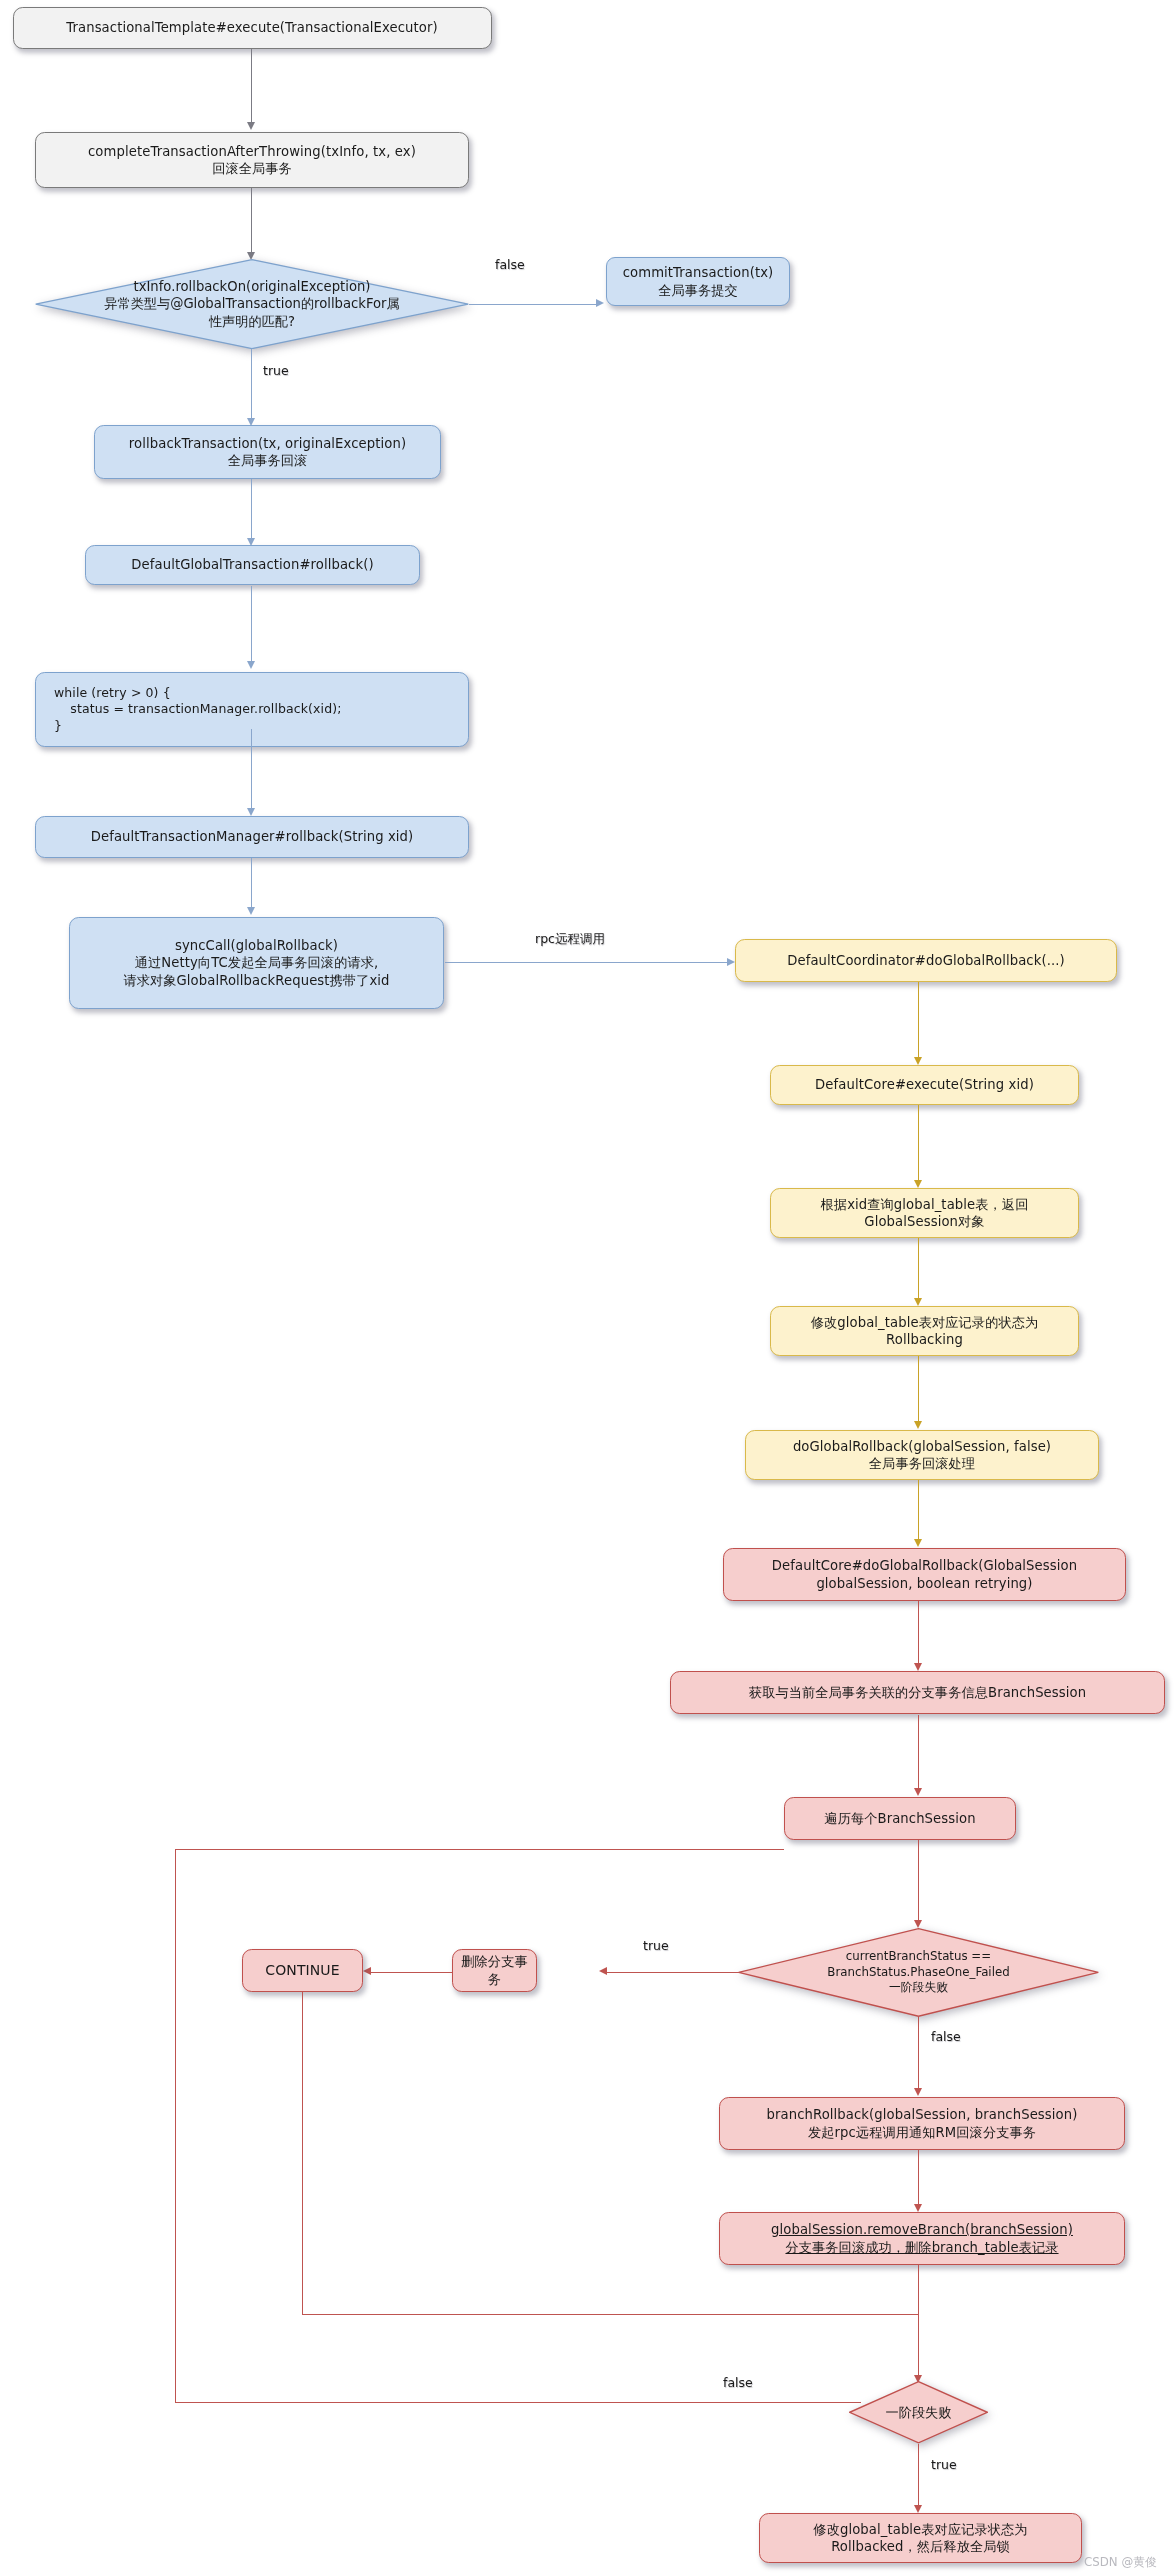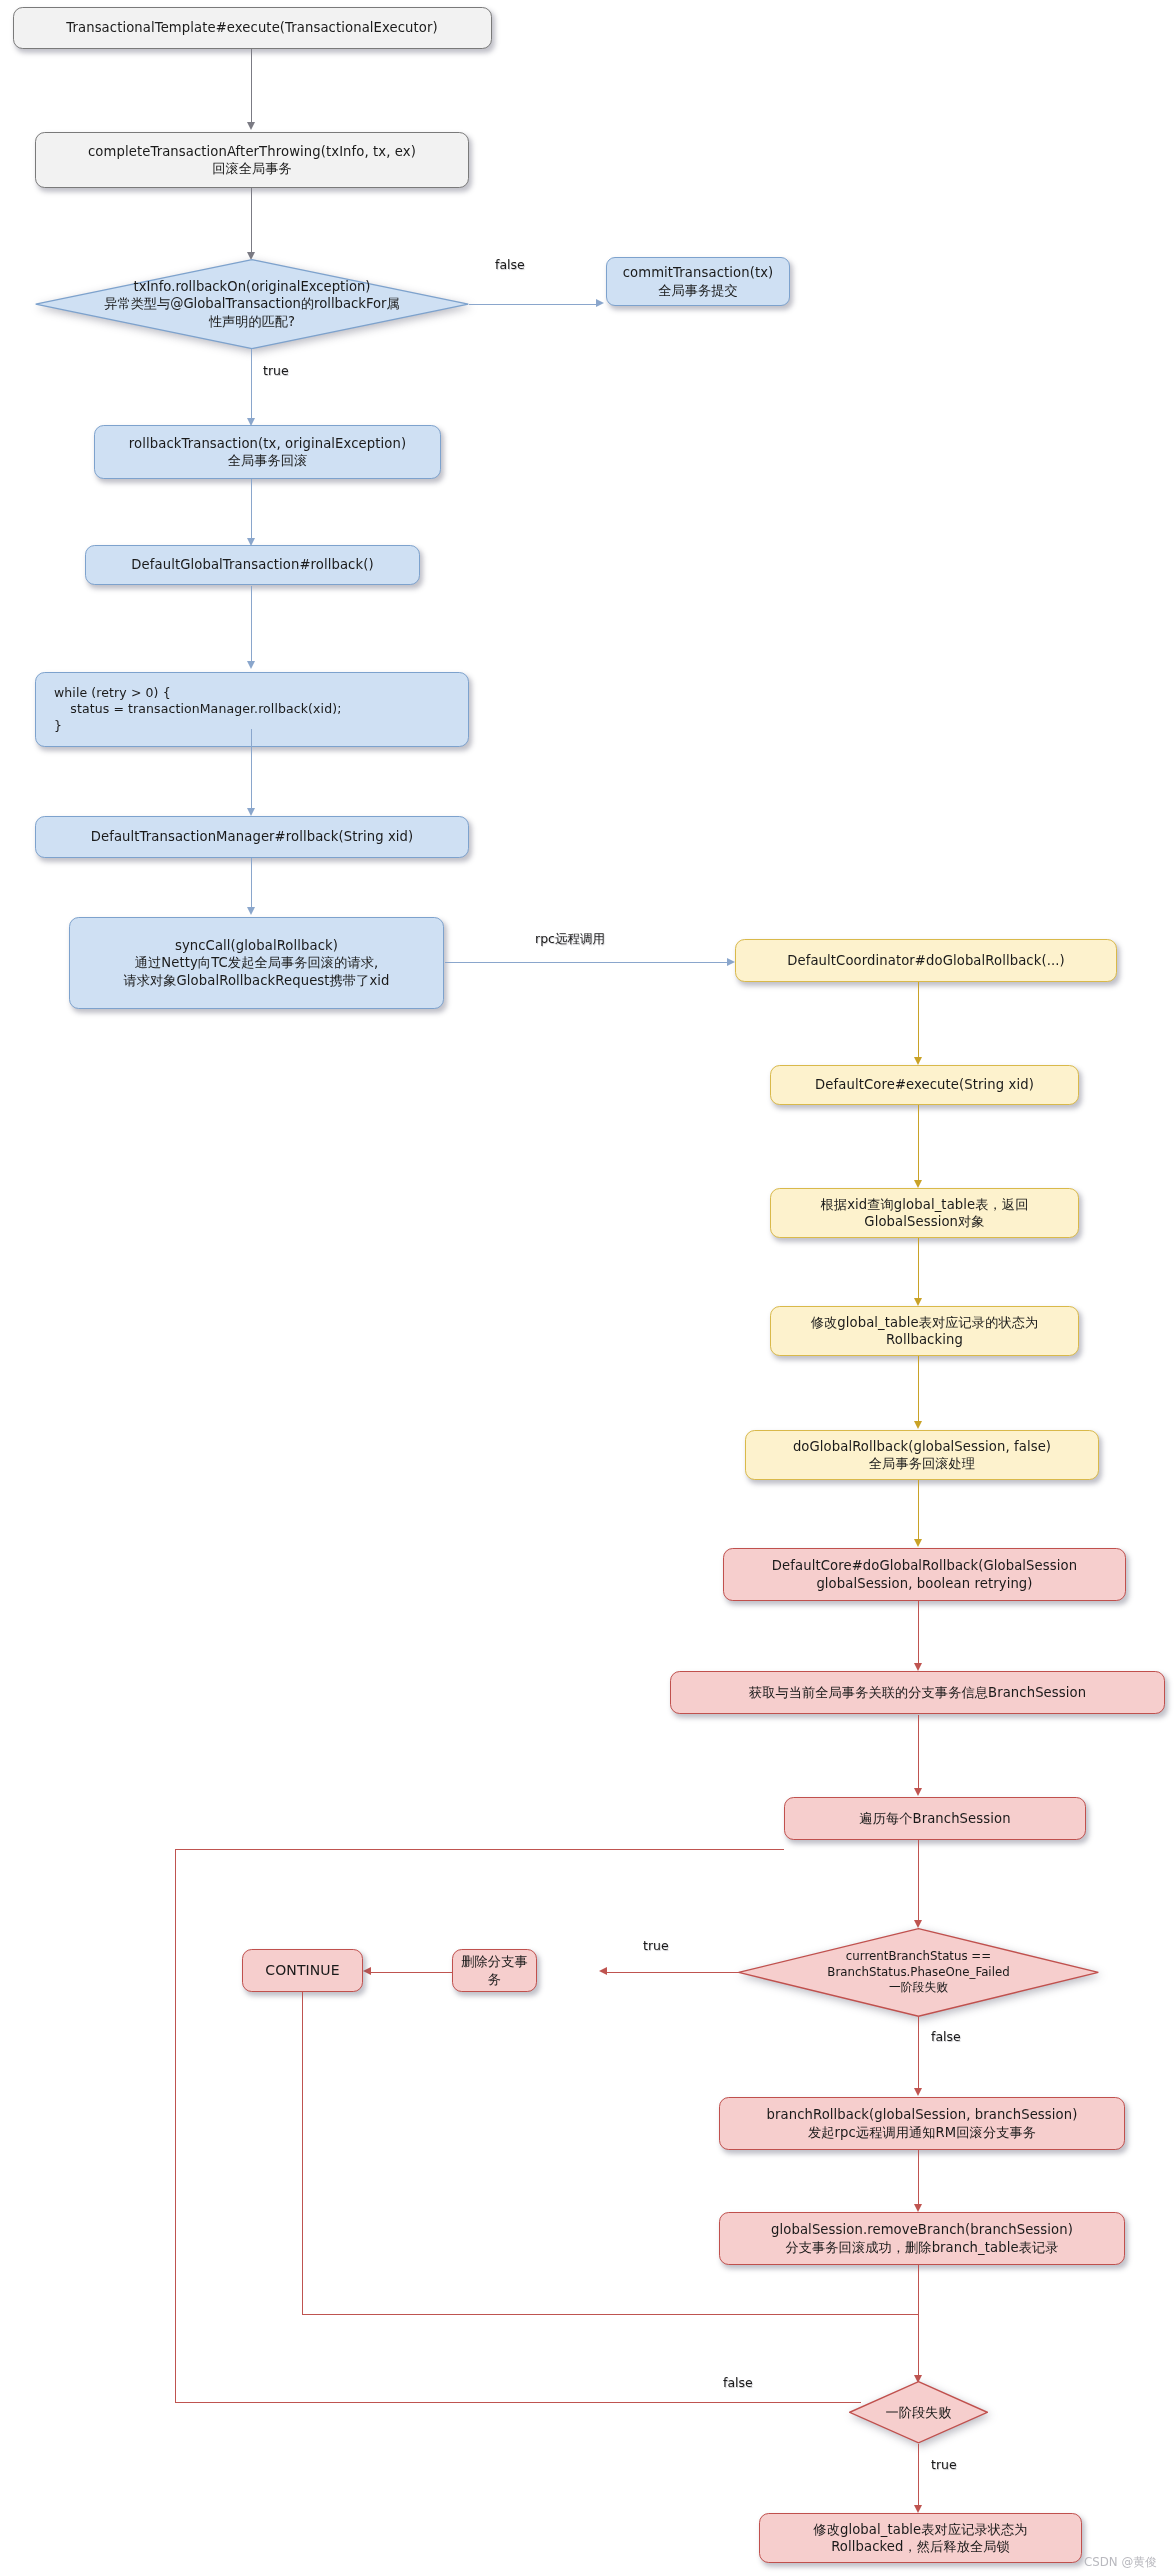--- a/index.html
+++ b/index.html
@@ -255,21 +255,21 @@
   <div class="vline c-pink" style="left:918px; top:1601px; height:64px;"></div>
   <div class="arrow down a-pink" style="left:914px; top:1663px;"></div>
 
   <div class="node pink" style="left:670px; top:1671px; width:495px; height:43px;">
     <span>获取与当前全局事务关联的分支事务信息BranchSession</span>
   </div>
 
   <div class="vline c-pink" style="left:918px; top:1715px; height:75px;"></div>
   <div class="arrow down a-pink" style="left:914px; top:1788px;"></div>
 
-  <div class="node pink" style="left:784px; top:1797px; width:302px; height:43px;">
+  <div class="node pink" style="left:784px; top:1797px; width:232px; height:43px;">
     <span>遍历每个BranchSession</span>
   </div>
 
   <div class="vline c-pink" style="left:918px; top:1840px; height:82px;"></div>
   <div class="arrow down a-pink" style="left:914px; top:1920px;"></div>
 
   <div class="diamond" style="left:738px; top:1928px; width:361px; height:89px;">
     <svg class="dshape" viewBox="0 0 520 128" preserveAspectRatio="none">
       <polygon points="260,1 519,64 260,127 1,64" fill="#f6cecd" stroke="#c0504d" stroke-width="2"></polygon>
     </svg>
@@ -306,21 +306,21 @@
   <div class="edge-label" style="left:931px; top:2029px;">false</div>
 
   <div class="node pink" style="left:719px; top:2097px; width:406px; height:53px;">
     <span>branchRollback(globalSession, branchSession)
 发起rpc远程调用通知RM回滚分支事务</span>
   </div>
 
   <div class="vline c-pink" style="left:918px; top:2149px; height:56px;"></div>
   <div class="arrow down a-pink" style="left:914px; top:2204px;"></div>
 
-  <div class="node pink" style="left:719px; top:2212px; width:406px; height:53px;">
+  <div class="node pink" style="left:719px; top:2212px; width:406px; height:53px;text-decoration:underline;">
     <span>globalSession.removeBranch(branchSession)
 分支事务回滚成功，删除branch_table表记录</span>
   </div>
 
   <div class="vline c-pink" style="left:918px; top:2265px; height:111px;"></div>
   <div class="arrow down a-pink" style="left:914px; top:2375px;"></div>
 
   <div class="diamond" style="left:849px; top:2381px; width:139px; height:63px;">
     <svg class="dshape" viewBox="0 0 200 90" preserveAspectRatio="none">
       <polygon points="100,1 199,45 100,89 1,45" fill="#f6cecd" stroke="#c0504d" stroke-width="2"></polygon>

